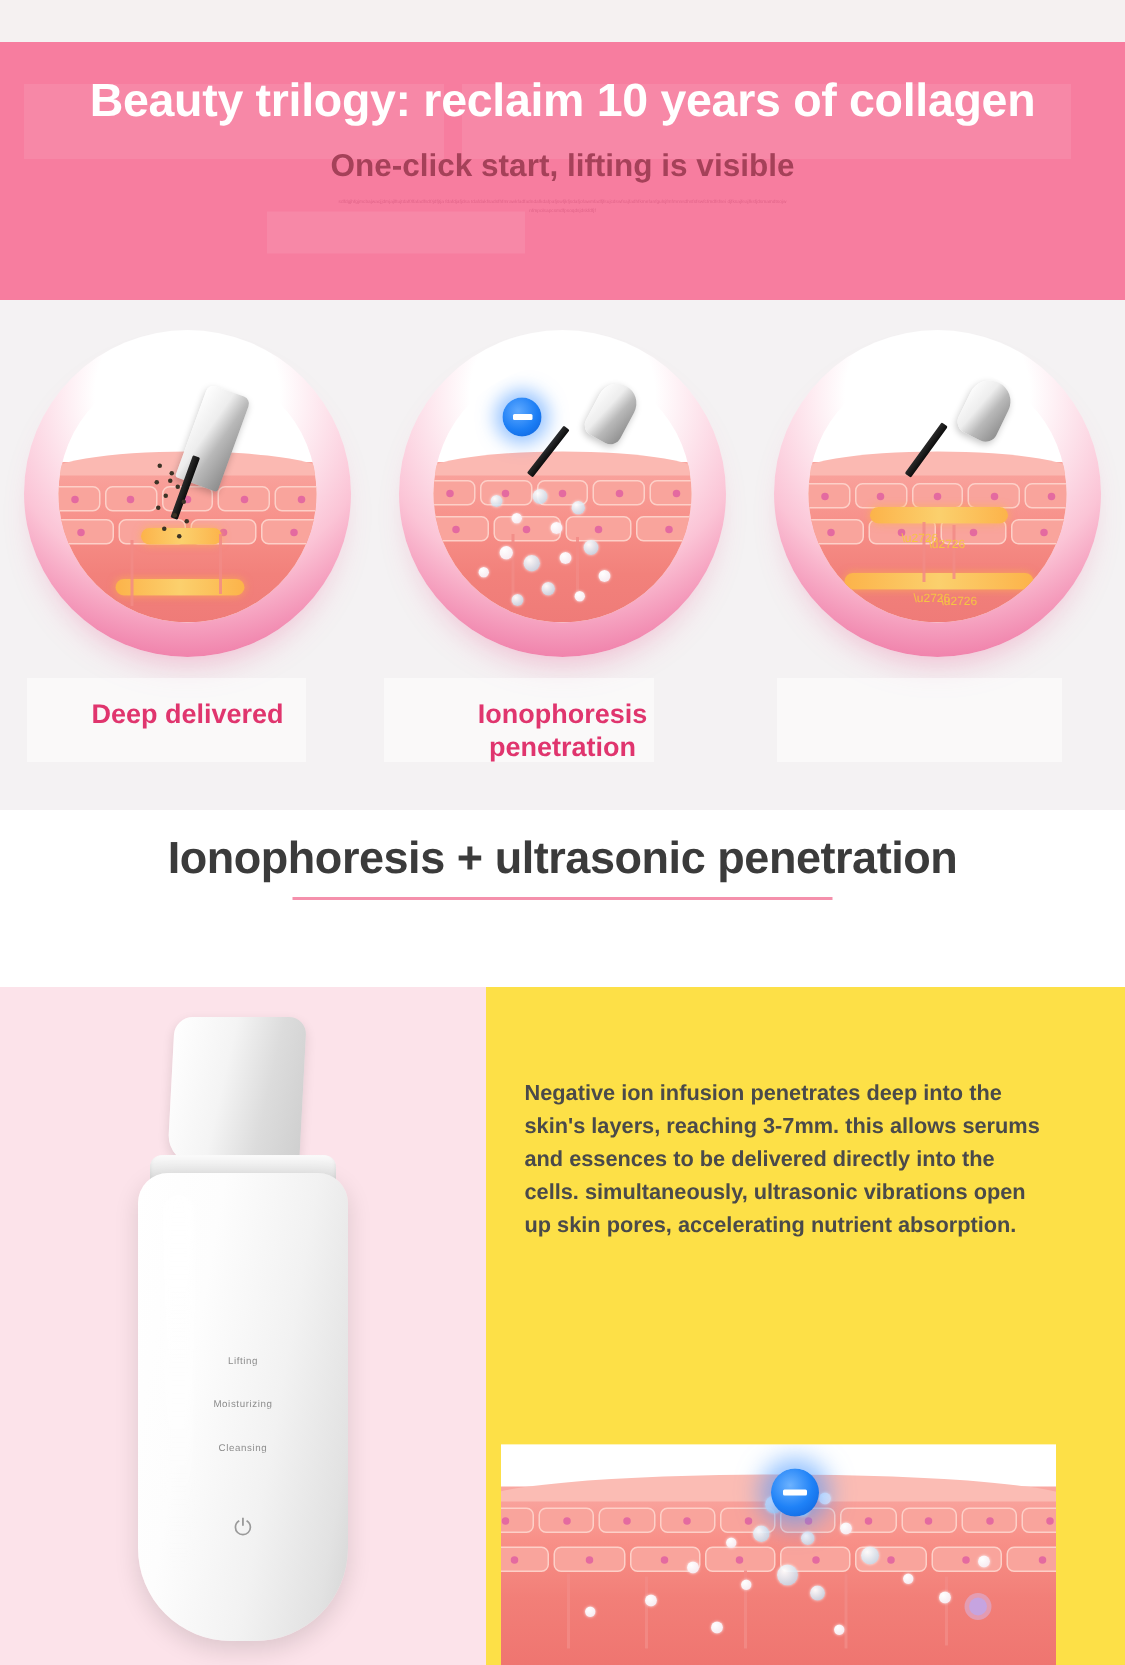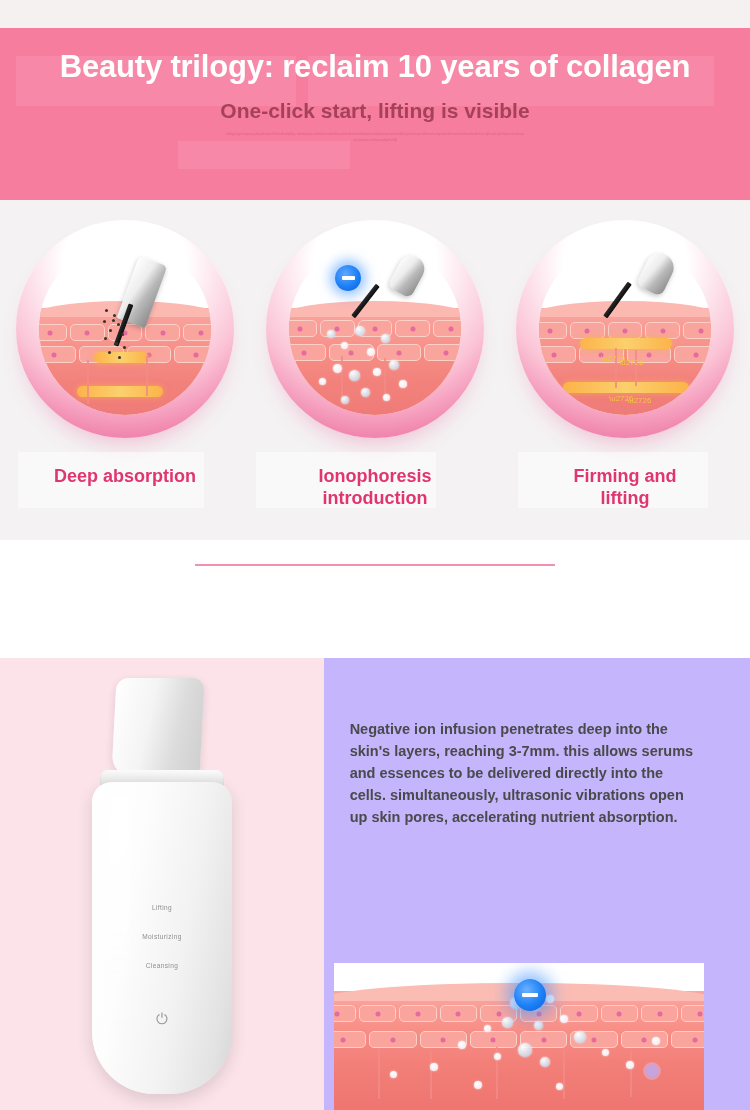--- a/index.html
+++ b/index.html
@@ -184,21 +184,21 @@
     margin-top:12px;
     font-size:21px; font-weight:bold; color:#3f3f3f;
   }
 
   
   .bottom { width:750px; height:452px; position:relative; display:flex; }
   .bottom-left {
     width:356px; background:#fce3ea; position:relative;
   }
   .bottom-right {
-    width:469px; background:#c4b5fd; position:relative;text-decoration:underline;
+    width:469px; background:#fde047; position:relative;text-decoration:underline;
   }
 
   
   .device { position:absolute; left:74px; top:20px; width:200px; height:420px; }
   .dev-head {
     position:absolute; left:40px; top:0; width:88px; height:98px;
     background:linear-gradient(100deg,#ffffff 0%,#f4f4f4 40%,#dcdcdc 70%,#cfcfcf 100%);
     border-radius:12px 12px 6px 20px;
     transform:skewX(-3deg);
     box-shadow:0 3px 8px rgba(0,0,0,.12);
@@ -328,21 +328,21 @@
           <i style="left:3px;top:28px;"></i>
             <i style="left:14px;top:33px;"></i>
             <i style="left:22px;top:37px;"></i>
           <i style="left:7px;top:42px;"></i>
             <i style="left:17px;top:47px;"></i>
             <i style="left:11px;top:10px;"></i>
         </div>
       </div>
     </div>
     <div class="feature-label">
-      <div>Deep absorption</div>
+      <div>Deep delivered</div>
     </div>
   </div>
 
   <div class="feature">
     <div class="lbl-bg" style="left:6px;width:180px;"></div>
     <div class="circle-outer">
       <div class="circle-inner">
         <div class="skin">
           <div class="cellrow" style="top:12px;">
               <i class="cell"></i>
@@ -376,21 +376,21 @@
         </div>
         <div class="wand" style="left:106px;top:12px;width:26px;height:40px;border-radius:14px 14px 8px 8px;transform:rotate(28deg);"></div>
         <div class="wand-blade" style="left:74px;top:38px;height:40px;transform:rotate(38deg);"></div>
         <div class="ion-badge" style="left:46px;top:22px;">
           <span></span>
         </div>
       </div>
     </div>
     <div class="feature-label">
       <div>Ionophoresis</div>
-      <div>introduction</div>
+      <div>penetration</div>
     </div>
   </div>
 
   <div class="feature">
     <div class="lbl-bg" style="left:18px;width:190px;"></div>
     <div class="circle-outer">
       <div class="circle-inner">
         <div class="skin">
           <div class="cellrow" style="top:14px;">
               <i class="cell"></i>
@@ -411,28 +411,25 @@
           <div class="fiber" style="left:56%;top:42px;height:36px;"></div>
           <div class="spark" style="left:62px;top:46px;">\u2726</div>
           <div class="spark" style="left:80px;top:50px;">\u2726</div>
           <div class="spark" style="left:70px;top:86px;">\u2726</div>
           <div class="spark" style="left:88px;top:88px;">\u2726</div>
         </div>
         <div class="wand" style="left:104px;top:10px;width:28px;height:40px;border-radius:14px 14px 8px 8px;transform:rotate(26deg);"></div>
         <div class="wand-blade" style="left:76px;top:36px;height:42px;transform:rotate(36deg);"></div>
       </div>
     </div>
-    <div class="feature-label">
-      <div>Firming and</div>
-      <div>lifting</div>
-    </div>
   </div>
 </div>
 
 <div class="mid">
+  <div class="mid-title">Ionophoresis + ultrasonic penetration</div>
   <div class="mid-rule"></div>
 </div>
 
 <div class="bottom">
 
   <div class="bottom-left">
     <div class="device">
       <div class="dev-head-dark"></div>
       <div class="dev-head"></div>
       <div class="dev-neck"></div>

